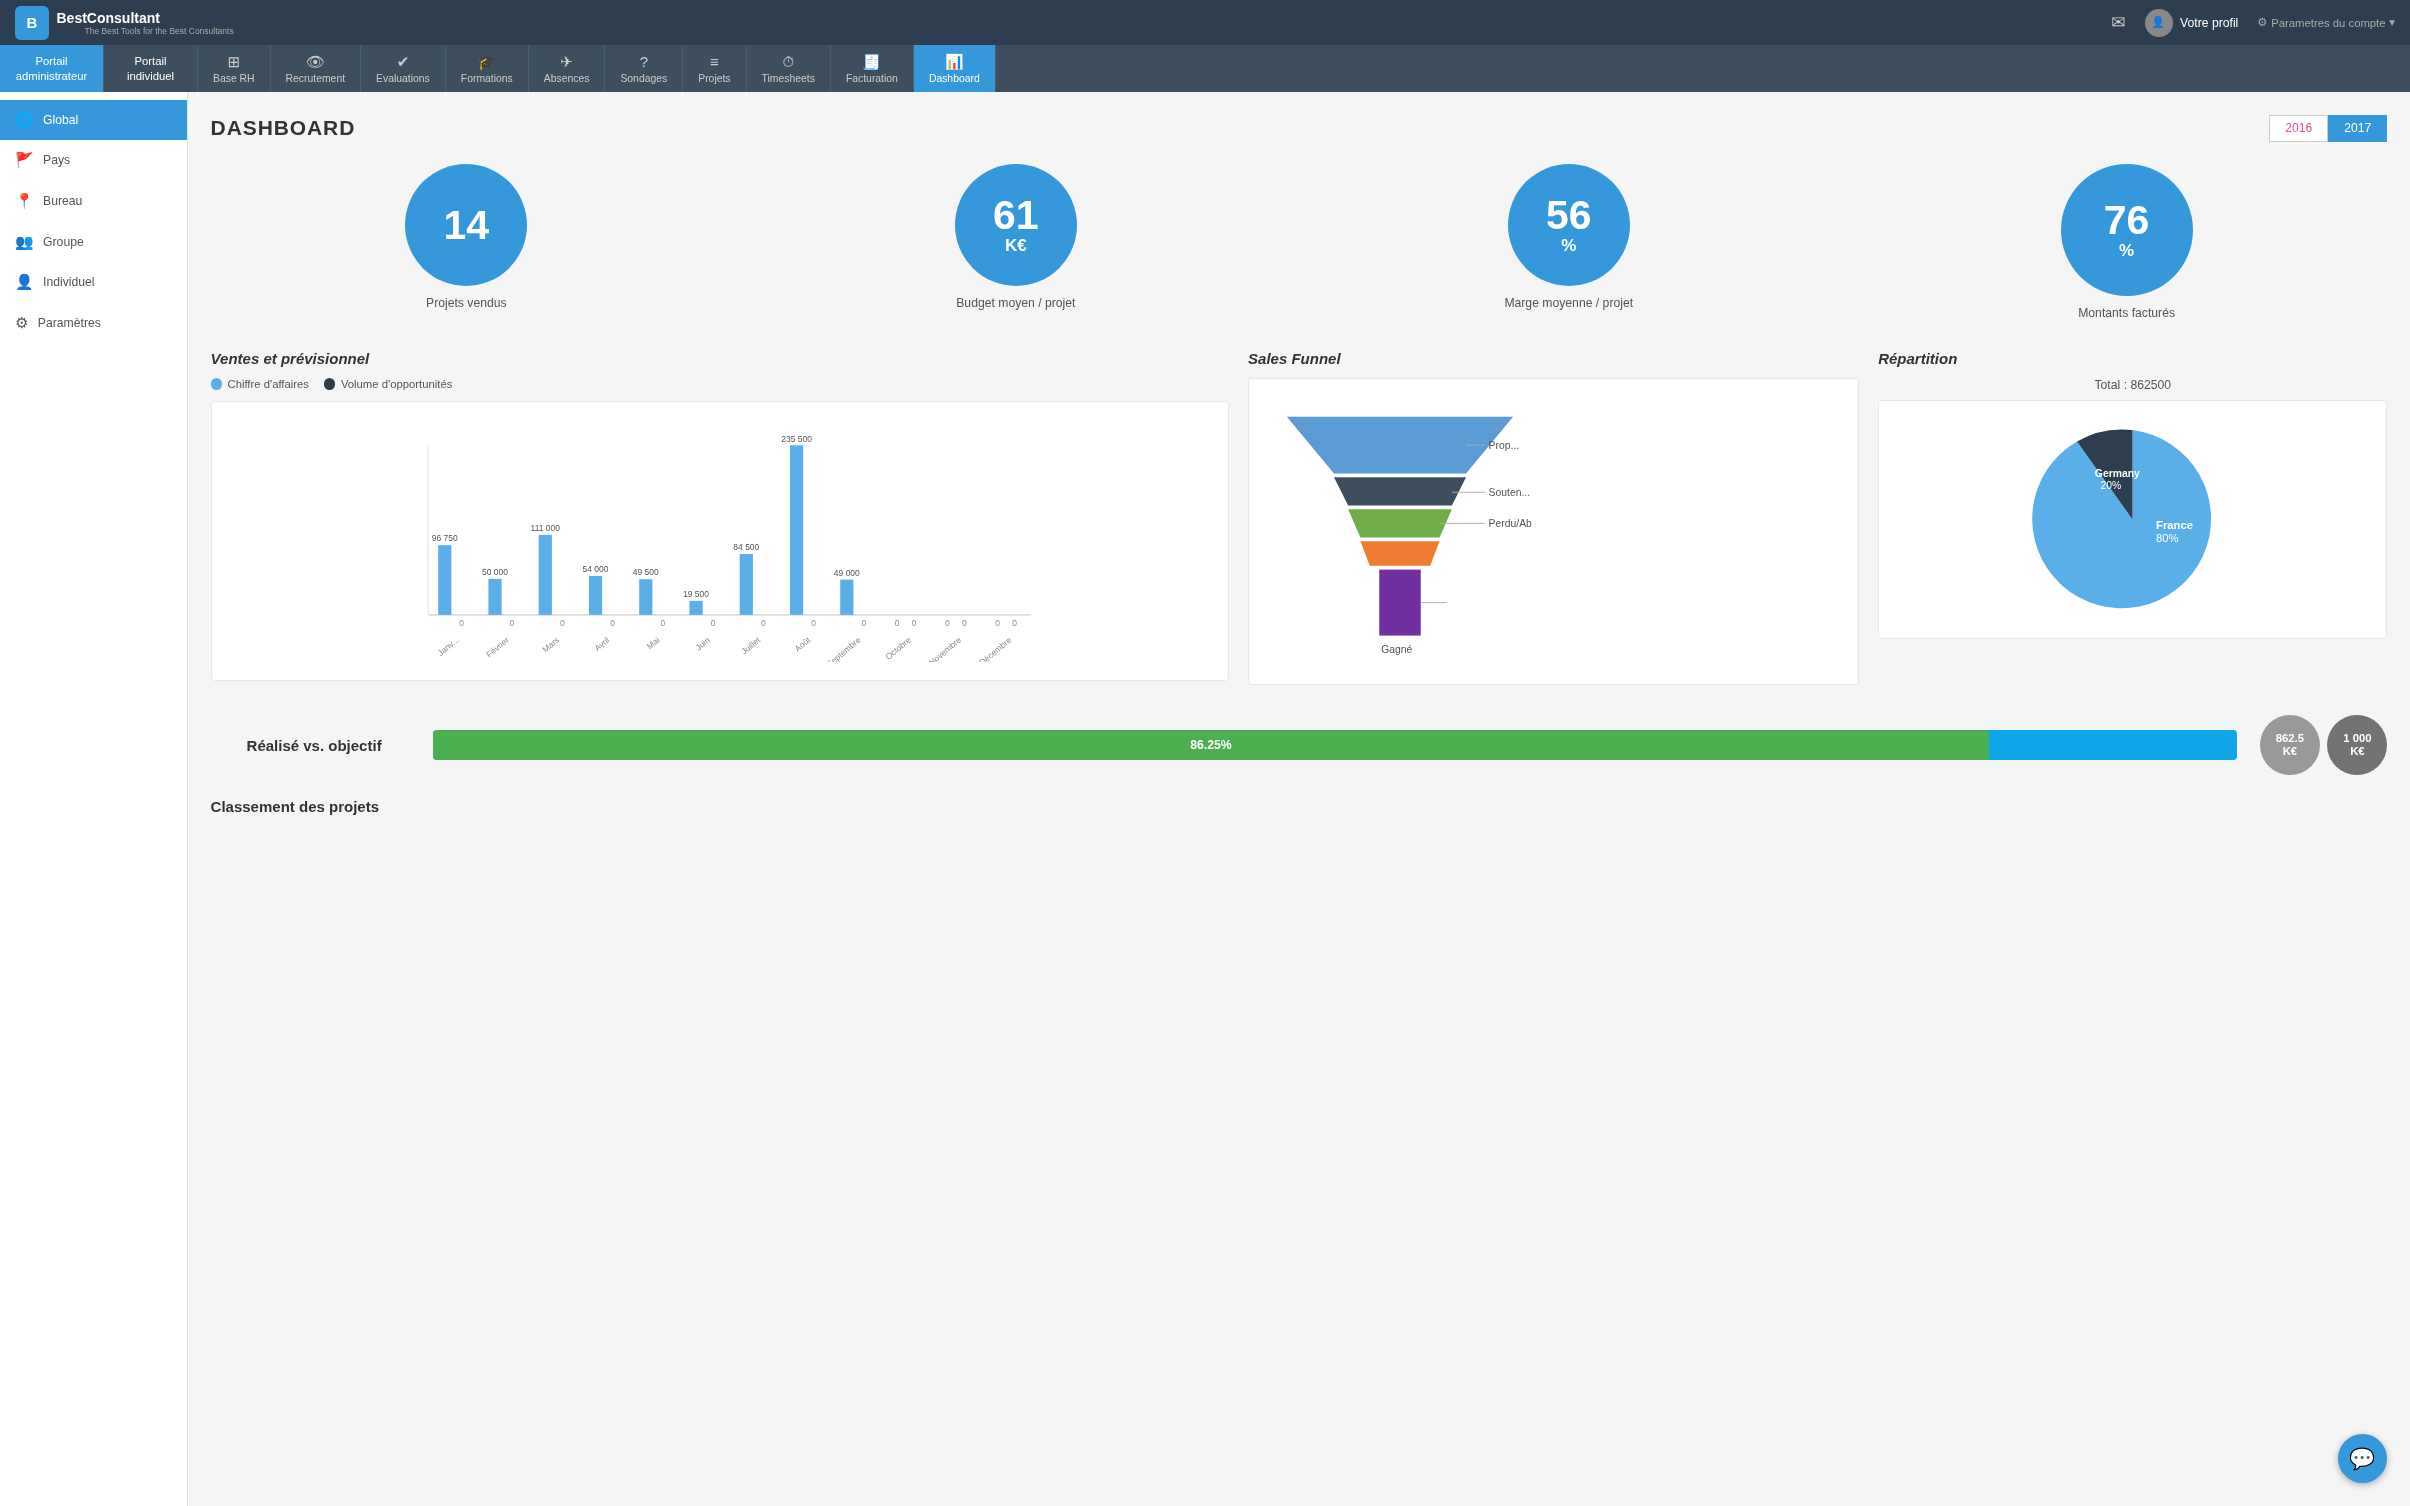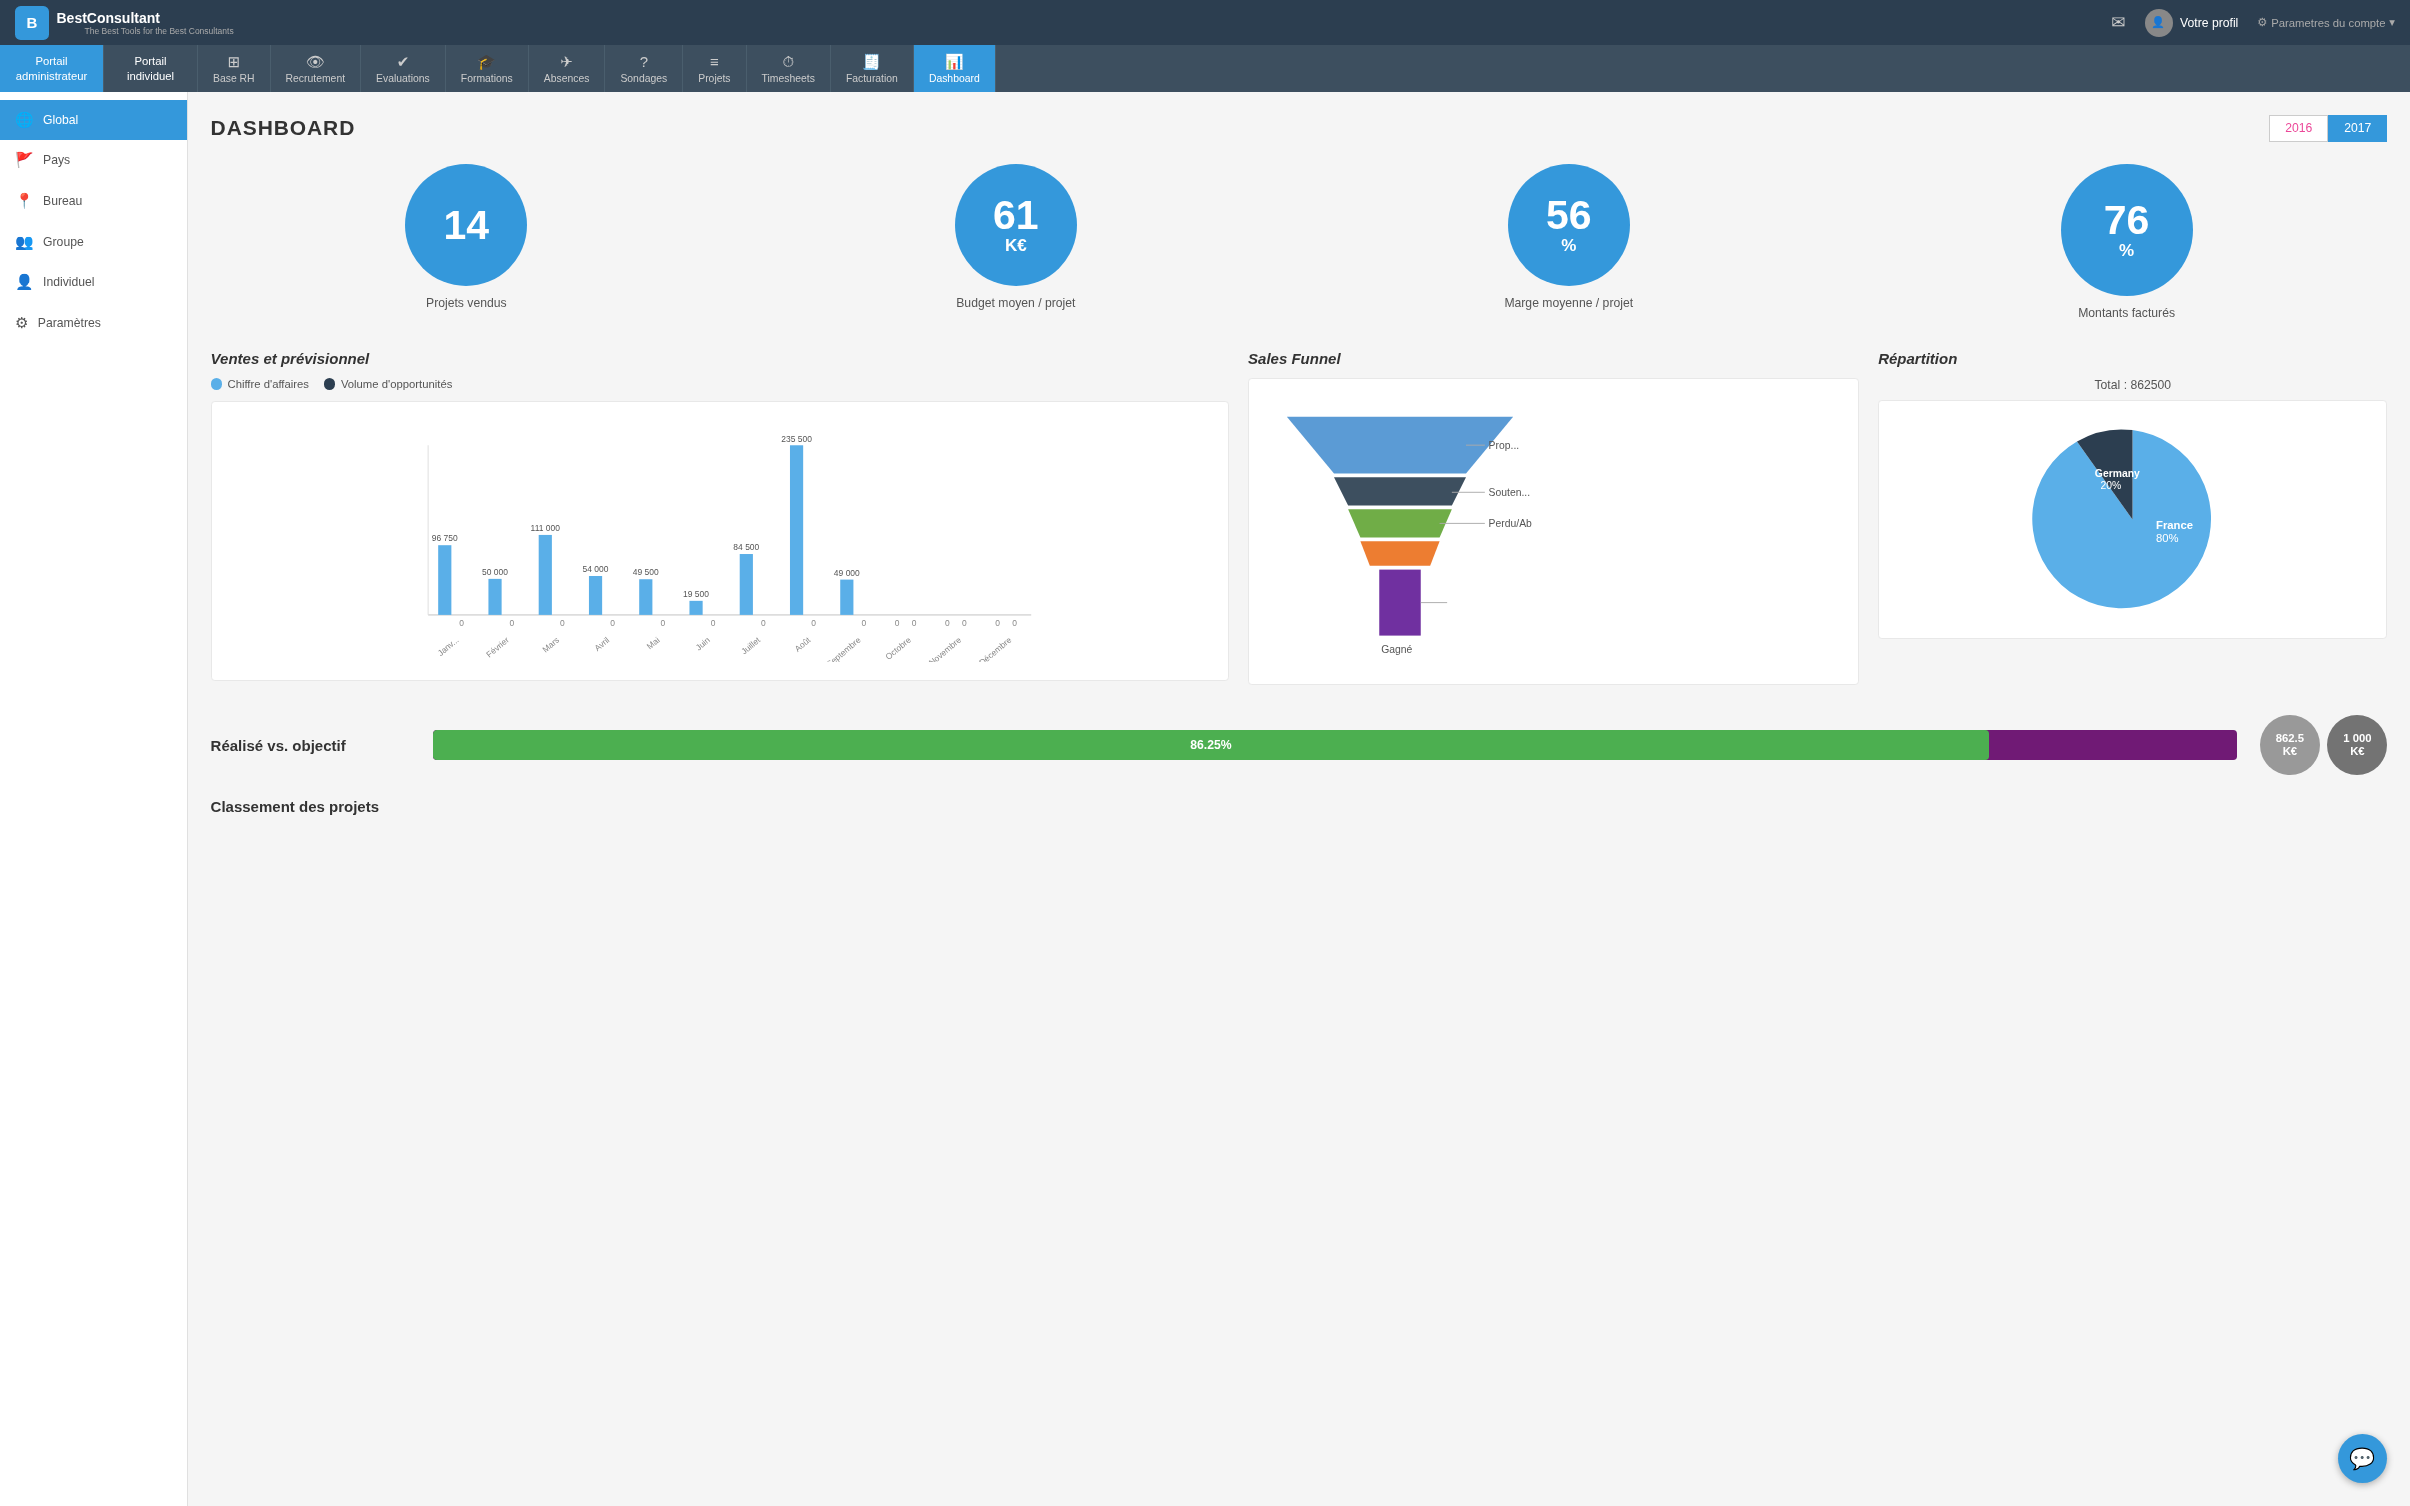--- a/index.html
+++ b/index.html
@@ -115,22 +115,22 @@
     .funnel-wrap { background: white; border: 0.9px solid #e8e8e8; border-radius: 3.8px; padding: 19px; position: relative; }
 
     
     .pie-section { flex: 1; }
     .pie-total { font-size: 12.2px; color: #555; margin-bottom: 7.5px; text-align: center; }
     .pie-wrap { background: white; border: 0.9px solid #e8e8e8; border-radius: 3.8px; padding: 15px; display: flex; justify-content: center; }
 
     
     .progress-section { margin-bottom: 22.6px; }
     .progress-row { display: flex; align-items: center; gap: 15px; }
-    .progress-title { font-size: 15px; font-weight: bold; color: #333; min-width: 207px; }
-    .progress-bar-wrap { flex: 1; background: #701a75; border-radius: 3.8px; height: 30px; position: relative; overflow: hidden; }
+    .progress-title { font-size: 15px; font-weight: bold; color: #333; min-width: 207px; text-align: center; }
+    .progress-bar-wrap { flex: 1; background: #0ea5e9; border-radius: 3.8px; height: 30px; position: relative; overflow: hidden; }
     .progress-bar { height: 100%; background: #4caf50; border-radius: 3.8px; display: flex; align-items: center; justify-content: center; color: white; font-size: 12.2px; font-weight: bold; }
     .progress-amounts { display: flex; gap: 7.5px; margin-left: 7.5px; }
     .amount-circle {
       width: 60px; height: 60px; border-radius: 50%;
       display: flex; flex-direction: column; align-items: center; justify-content: center;
       color: white; font-size: 11.3px; font-weight: bold; line-height: 1.2;
     }
     .amount-circle.gray { background: #999; }
     .amount-circle.blue { background: #737373; align-items: center; }
 

